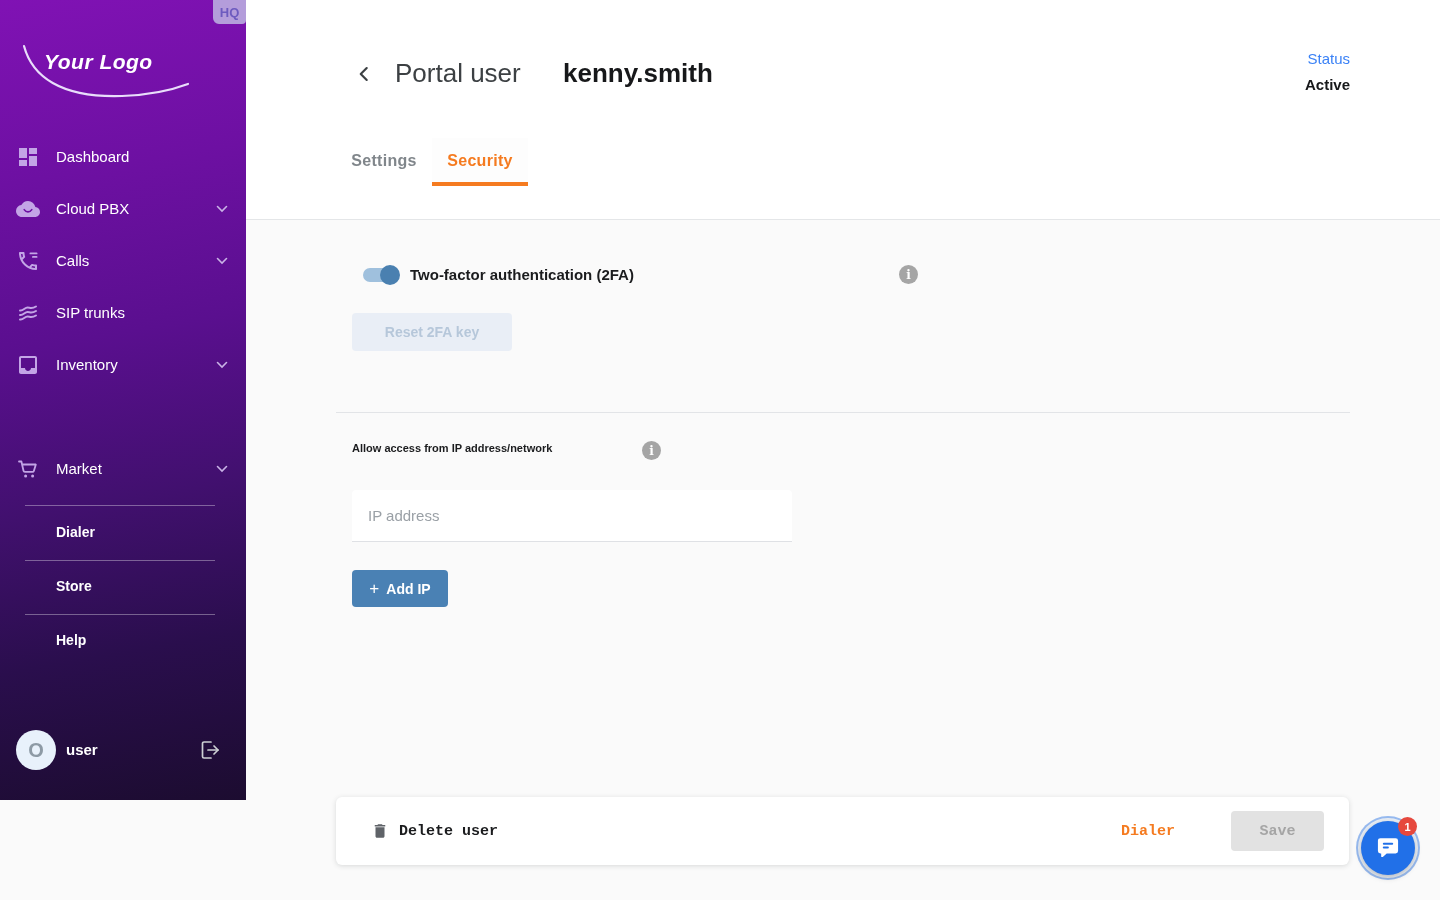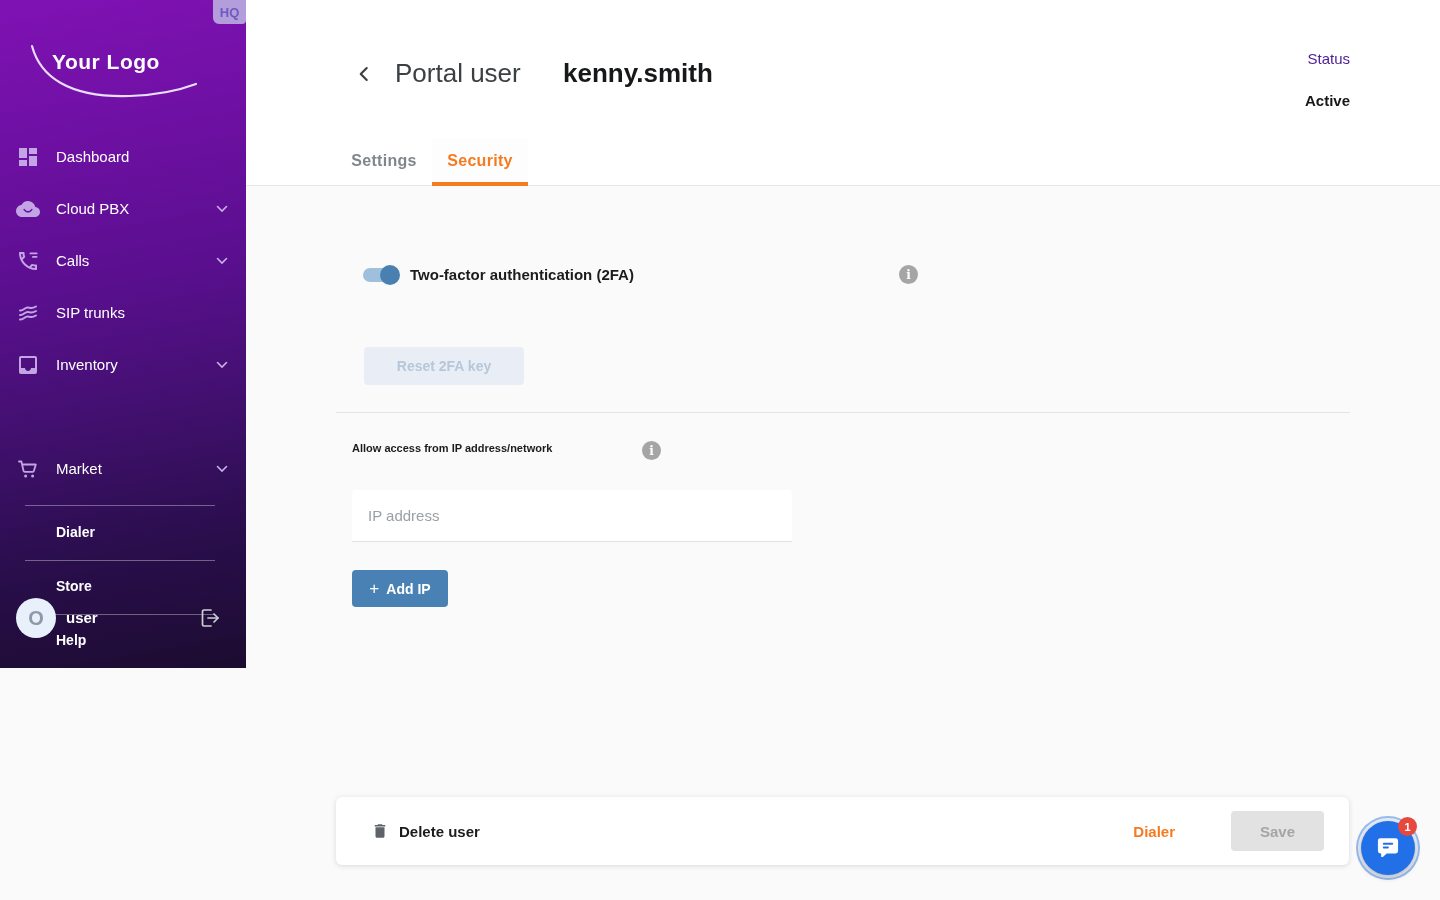--- a/index.html
+++ b/index.html
@@ -1,27 +1,27 @@
 <!DOCTYPE html>
 <html><head>
 <meta charset="utf-8">
 <style>
   * { margin:0; padding:0; box-sizing:border-box; }
   html,body { width:1440px; height:900px; overflow:hidden; }
   body { font-family:"Liberation Sans","DejaVu Sans",sans-serif; background:#fafafa; position:relative; }
 
   
-  .sidebar { position:absolute; left:0; top:0; width:246px; height:668px;
+  .sidebar { position:absolute; left:0; top:0; width:246px; height:800px;
     background:linear-gradient(170deg,#8012b4 0%,#6d10a2 22%,#5a0f8f 42%,#41106e 62%,#2a0e4d 80%,#1c0c30 100%);
     z-index:5;padding-left:12px; }
   .hq-badge { position:absolute; top:0; right:0; width:33px; height:24px;
     background:#b49ddb; color:#6d5bbf; font-size:13px; font-weight:700;
     display:flex; align-items:center; justify-content:center;
     border-radius:0 0 4px 6px; }
-  .logo-wrap { position:absolute; left:20px; top:36px; width:200px; height:72px; }
+  .logo-wrap { position:absolute; left:12px; top:36px; width:200px; height:72px;font-style:italic; }
   .logo-text { position:absolute; left:32px; top:14px; color:#ffffff; font-size:21px; font-weight:700; letter-spacing:0.5px; }
   .logo-swoosh { position:absolute; left:0; top:0; }
 
   .nav-item { position:absolute; left:0; width:246px; height:52px; cursor:pointer; }
   .nav-icon { position:absolute; left:16px; top:14px; width:24px; height:24px; color:#c3a5e6; }
   .nav-icon svg { width:24px; height:24px; display:block; }
   .nav-label { position:absolute; left:56px; top:0; height:52px; line-height:52px;
     color:#ffffff; font-size:15px; font-weight:400; }
   .nav-chevron { position:absolute; right:18px; top:22px; width:12px; height:8px; color:#c9b3e6; }
   .nav-chevron svg { width:12px; height:8px; display:block; }
@@ -32,68 +32,68 @@
   .user-row { position:absolute; left:0; bottom:10px; width:246px; height:60px; }
   .avatar { position:absolute; left:16px; top:0px; width:40px; height:40px; border-radius:50%;
     background:#e8f1fb; display:flex; align-items:center; justify-content:center;
     color:#8d9aa5; font-size:20px; font-weight:700; }
   .user-name { position:absolute; left:66px; top:0; height:40px; line-height:40px; color:#ffffff; font-size:15px; font-weight:700; }
   .logout-btn { position:absolute; left:198px; top:8px; width:24px; height:24px; color:#cdd0d4; cursor:pointer; }
   .logout-btn svg { width:24px; height:24px; display:block; }
 
   
   .main { position:absolute; left:246px; top:0; width:1194px; height:900px; background:#fafafa; }
-  .main-header { position:absolute; left:0; top:0; width:1194px; height:186px; background:#ffffff; border-bottom:1px solid #e4e6e8; }
+  .main-header { position:absolute; left:0; top:0; width:1194px; height:220px; background:#ffffff; border-bottom:1px solid #e4e6e8; }
 
   .back-btn { position:absolute; left:105px; top:61px; width:26px; height:26px; color:#3c4043; cursor:pointer; }
   .back-btn svg { width:26px; height:26px; display:block; }
   .page-title { position:absolute; left:149px; top:58px; font-size:26px; font-weight:400; color:#3c4043; }
   .page-username { position:absolute; left:317px; top:58px; font-size:26px; font-weight:700; color:#17181a; }
 
   .status-block { position:absolute; right:90px; top:50px; text-align:right; }
-  .status-label { font-size:15px; color:#4c1d95; margin-bottom:25px; }
+  .status-label { font-size:15px; color:#3b82f6; margin-bottom:9px; }
   .status-value { font-size:15px; font-weight:700; color:#17181a; }
 
   .tabs { position:absolute; left:90px; top:138px; height:48px; display:flex; }
   .tab { width:96px; height:48px; line-height:46px; text-align:center; font-size:16px; font-weight:700;
     color:#80868b; letter-spacing:0.3px; cursor:pointer; }
   .tab.active { color:#f57b20; border-bottom:4px solid #f57b20; background:#fdfdfd; }
 
   
   .toggle-row { position:absolute; left:117px; top:265px; height:22px; }
   .toggle { position:absolute; left:0; top:3px; width:34px; height:14px; border-radius:7px; background:#9fc0dd; cursor:pointer; }
   .toggle-thumb { position:absolute; right:-3px; top:-3px; width:20px; height:20px; border-radius:50%; background:#4a80b0; }
   .toggle-label { position:absolute; left:47px; top:1px; white-space:nowrap; font-size:15px; font-weight:700; color:#1b1c1e; }
   .info-icon { width:19px; height:19px; border-radius:50%; background:#a5a5a5; color:#ffffff;
     display:inline-flex; align-items:center; justify-content:center;
     font-size:12px; font-weight:700; font-family:"DejaVu Serif",serif; }
   .info-2fa { position:absolute; left:536px; top:0px; }
 
-  .reset-btn { position:absolute; left:106px; top:347px; width:160px; height:38px; background:#e9eef6;
+  .reset-btn { position:absolute; left:106px; top:313px; width:160px; height:38px; background:#e9eef6;
     border:none; border-radius:4px; color:#b6c7da; font-size:14px; font-weight:700;
-    font-family:inherit;margin-left:12px; }
+    font-family:inherit; }
   .content-divider { position:absolute; left:90px; top:412px; width:1014px; border-top:1px solid #e2e4e7; }
 
   .ip-label-row { position:absolute; left:106px; top:441px; height:20px; }
   .ip-label { position:absolute; left:0; top:1px; white-space:nowrap; font-size:11px; font-weight:700; color:#1b1c1e; }
   .info-ip { position:absolute; left:290px; top:0px; }
 
   .ip-input { position:absolute; left:106px; top:490px; width:440px; height:52px; background:#ffffff;
     border:none; border-bottom:1px solid #dfe1e5; border-radius:4px 4px 0 0; padding:0 16px;
     font-size:15px; color:#202124; font-family:inherit; outline:none; }
   .ip-input::placeholder { color:#9aa0a6; }
 
   .add-ip-btn { position:absolute; left:106px; top:570px; width:96px; height:37px; background:#4a81b4;
     border:none; border-radius:4px; color:#ffffff; font-size:14px; font-weight:700;
     font-family:inherit; cursor:pointer; display:flex; align-items:center; justify-content:center; gap:7px; }
   .plus-glyph { font-size:17px; font-weight:400; line-height:1; }
 
   
   .footer-bar { position:absolute; left:90px; top:797px; width:1013px; height:68px; background:#ffffff;
-    border-radius:6px; box-shadow:0 1px 5px rgba(60,64,67,0.18); display:flex; align-items:center; }
+    border-radius:6px; box-shadow:0 1px 5px rgba(60,64,67,0.18); display:flex; align-items:center;font-family:Liberation Mono, monospace; }
   .delete-btn { display:flex; align-items:center; gap:10px; margin-left:35px; cursor:pointer; }
   .trash-icon { width:18px; height:20px; color:#5f6368; }
   .trash-icon svg { width:18px; height:20px; display:block; }
   .delete-label { font-size:15px; font-weight:700; color:#1b1c1e; }
   .footer-spacer { flex:1; }
   .cancel-btn { font-size:15px; font-weight:700; color:#f57b20; cursor:pointer; margin-right:56px; }
   .save-btn { width:93px; height:40px; background:#e2e2e2; border:none; border-radius:4px;
     color:#a5a5a5; font-size:15px; font-weight:700; font-family:inherit; margin-right:25px; }
 
   

